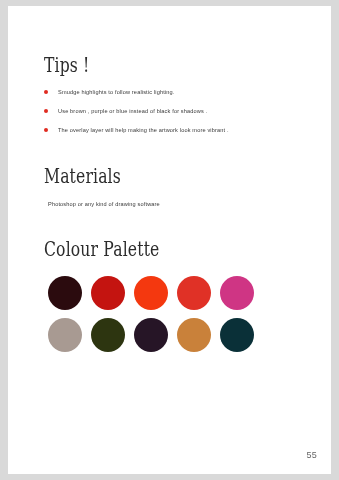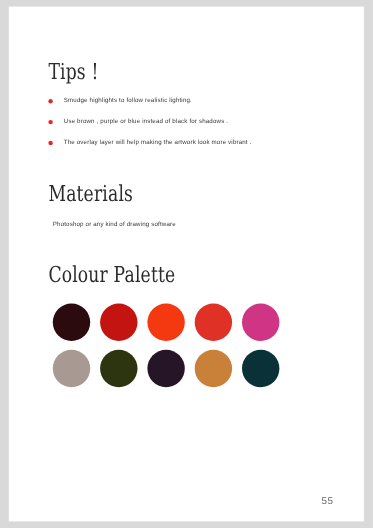--- a/index.html
+++ b/index.html
@@ -95,21 +95,21 @@
     margin-bottom: 8px;
   }
   .swatch {
     width: 34px;
     height: 34px;
     border-radius: 50%;
     flex: 0 0 auto;
   }
   .page-number {
     position: absolute;
-    right: 28px;
+    right: 14px;
     bottom: 14px;
     font-size: 9px;
     color: #666666;
     letter-spacing: 0.3px;
   }
 </style>
 </head>
 <body style="background: rgb(217, 217, 217);">
 
 <div class="page" style="background: rgb(255, 255, 255);">

